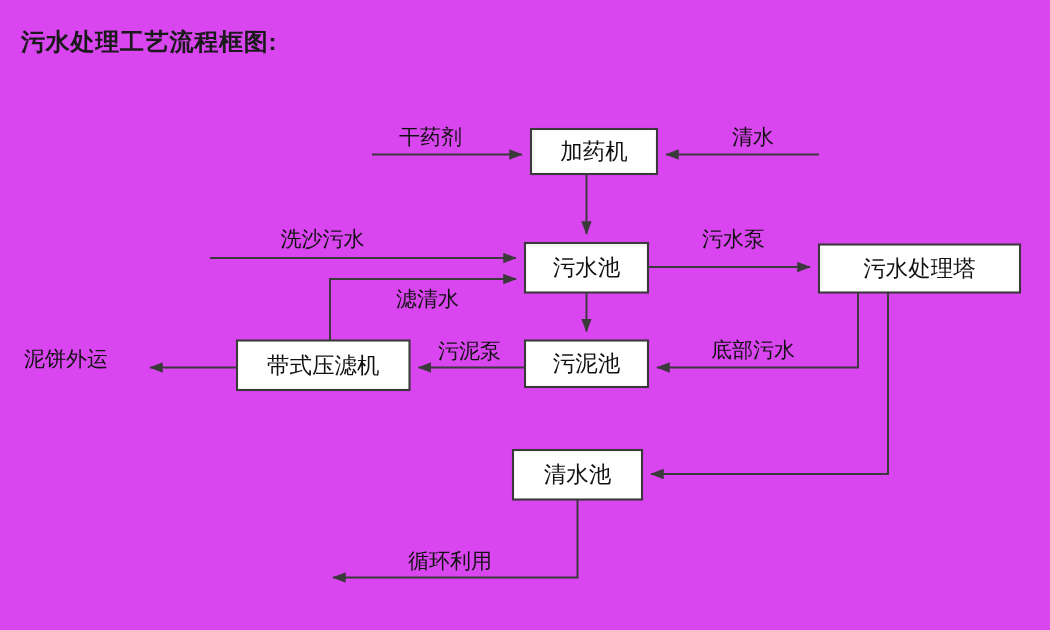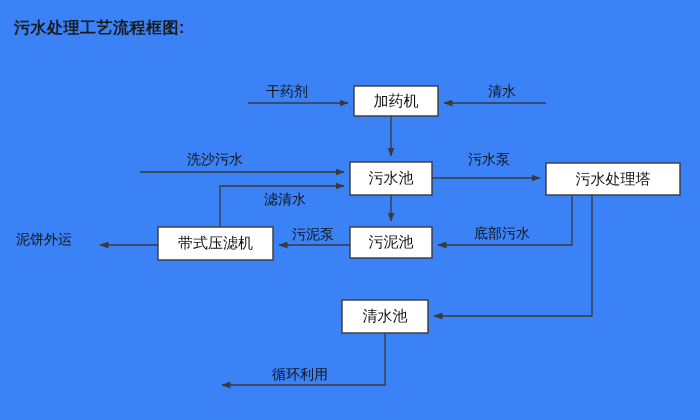--- a/index.html
+++ b/index.html
@@ -11,21 +11,21 @@
     width: 700px;
     height: 420px;
     font-family: "Liberation Sans", "DejaVu Sans", sans-serif;
     overflow: hidden;
     position: relative;
   }
   #diagram-root {
     position: relative;
     width: 700px;
     height: 420px;
-    background: #3b82f6;
+    background: #d946ef;
   }
   .page-title {
     position: absolute;
     left: 14px;
     top: 18px;
     font-size: 16px;
     font-weight: bold;
     color: #1a1a1a;
     letter-spacing: 0.5px;
     white-space: nowrap;

